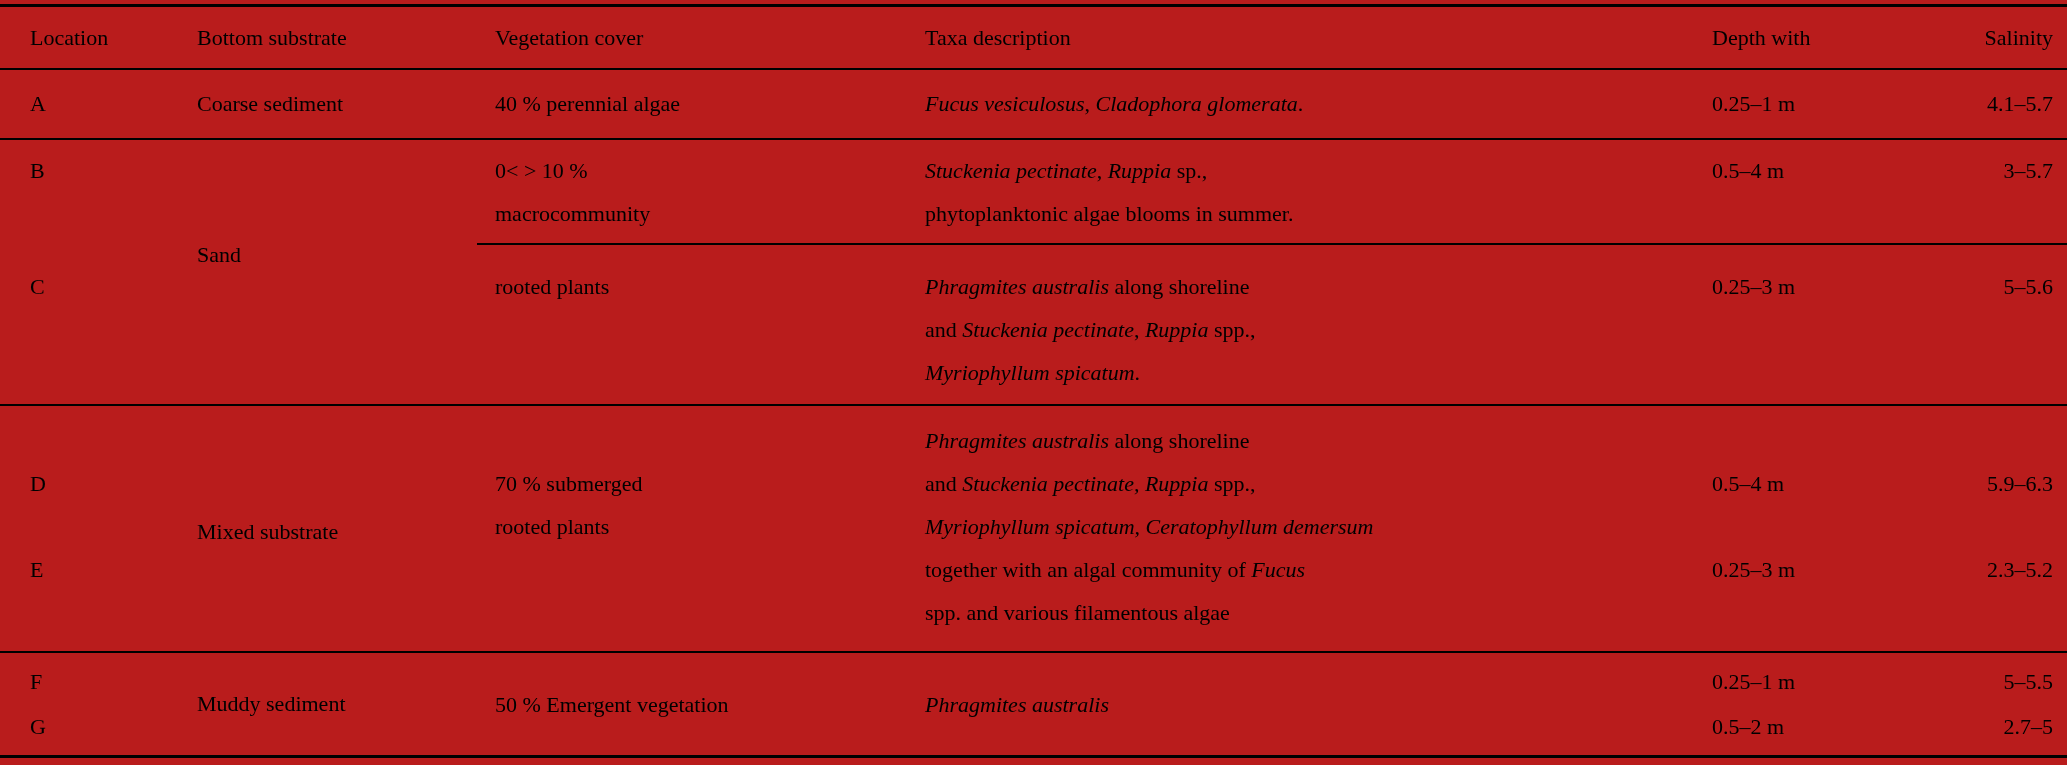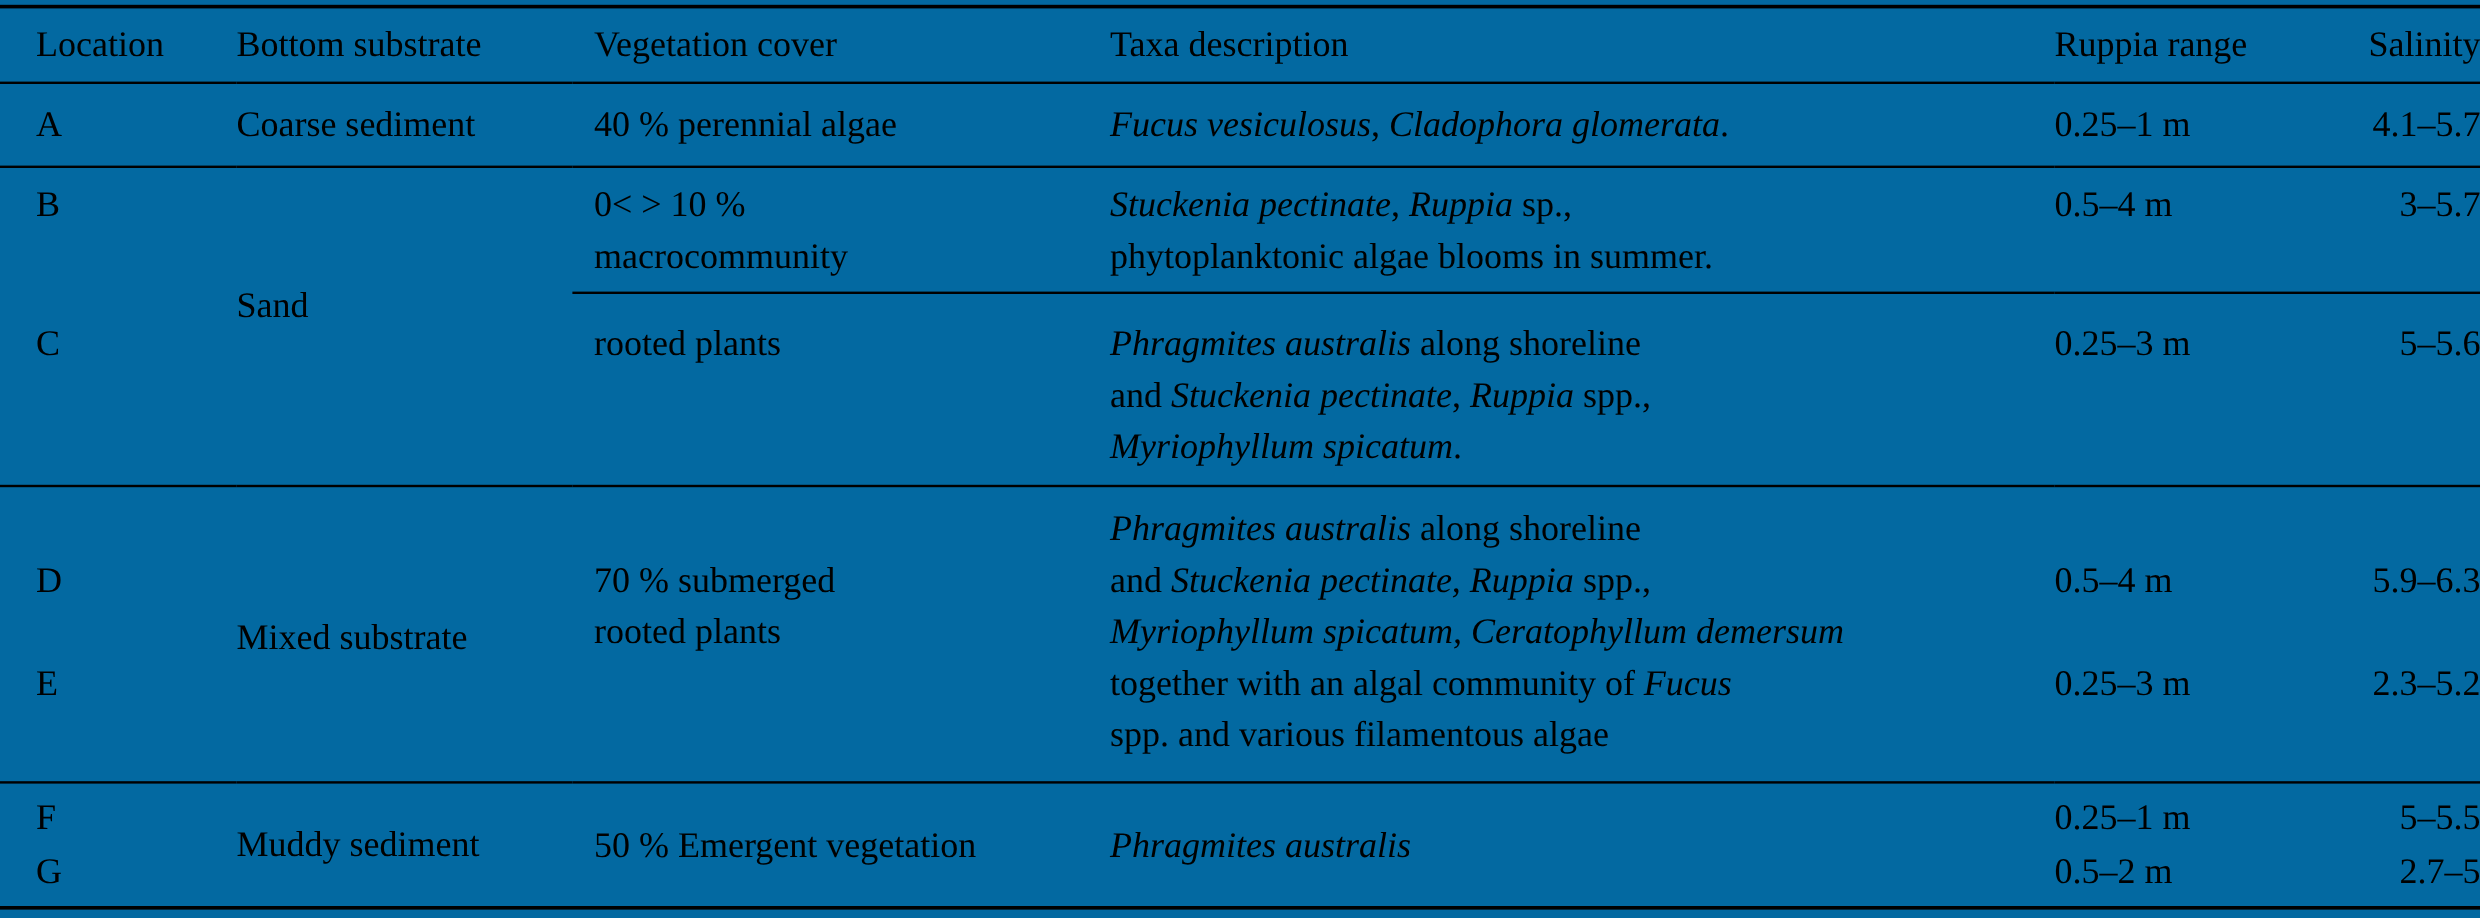--- a/index.html
+++ b/index.html
@@ -1,41 +1,41 @@
 <!DOCTYPE html>
 <html><head>
 <meta charset="utf-8">
 <style>
   html, body { margin: 0; padding: 0; background: #ffffff; }
   .page {
     position: relative;
     width: 2067px;
     height: 765px;
-    background: #0369a1;
+    background: #b91c1c;
     color: #000000;
     font-family: "Liberation Serif", serif;
-    font-size: 30px;
+    font-size: 22px;
     overflow: hidden;
   }
   .tbl {
     position: absolute;
     top: 4px;
     left: 0;
     width: 2067px;
     display: grid;
     grid-template-columns: 197px 280px 448px 787px 213px 142px;
     grid-template-rows: 63px 70px 105px 161px 247px 102px;
     border-top: 3px solid #000;
     border-bottom: 3px solid #000;
   }
   .cell { box-sizing: border-box; }
   .bb { border-bottom: 2px solid #000; }          
   .c1 { padding-left: 30px; }                      
   .c3 { padding-left: 18px; }                      
-  .c6 { text-align: right; }  
+  .c6 { text-align: right; padding-right: 14px; }  
   .vc { display: flex; flex-direction: column; justify-content: center; }
   .lh43 { line-height: 43px; }
   .lh43 .ln { line-height: 43px; min-height: 43px; }
   .lh45 .ln { line-height: 45px; min-height: 45px; }
   .pt9  { padding-top: 9px; }
   .pt13 { padding-top: 13px; }
   .pt20 { padding-top: 20px; }
   .pt56 { padding-top: 56px; }
   .pt99 { padding-top: 104px; }
   .sand { padding-bottom: 35px; }
@@ -44,21 +44,21 @@
 </head>
 <body>
 
 <div class="page">
   <div class="tbl">
 
     <div class="cell vc bb c1" style="grid-row:1;grid-column:1">Location</div>
     <div class="cell vc bb" style="grid-row:1;grid-column:2">Bottom substrate</div>
     <div class="cell vc bb c3" style="grid-row:1;grid-column:3">Vegetation cover</div>
     <div class="cell vc bb" style="grid-row:1;grid-column:4">Taxa description</div>
-    <div class="cell vc bb" style="grid-row:1;grid-column:5">Ruppia range</div>
+    <div class="cell vc bb" style="grid-row:1;grid-column:5">Depth with</div>
     <div class="cell vc bb c6" style="grid-row:1;grid-column:6">Salinity</div>
 
     <div class="cell vc bb c1" style="grid-row:2;grid-column:1">A</div>
     <div class="cell vc bb" style="grid-row:2;grid-column:2">Coarse sediment</div>
     <div class="cell vc bb c3" style="grid-row:2;grid-column:3">
         <div class="ln"><span>40 % perennial algae</span></div>
       </div>
     <div class="cell vc bb" style="grid-row:2;grid-column:4">
         <div class="ln"><span class="it">Fucus vesiculosus</span><span>, </span><span class="it">Cladophora glomerata</span><span>.</span></div>
       </div>

